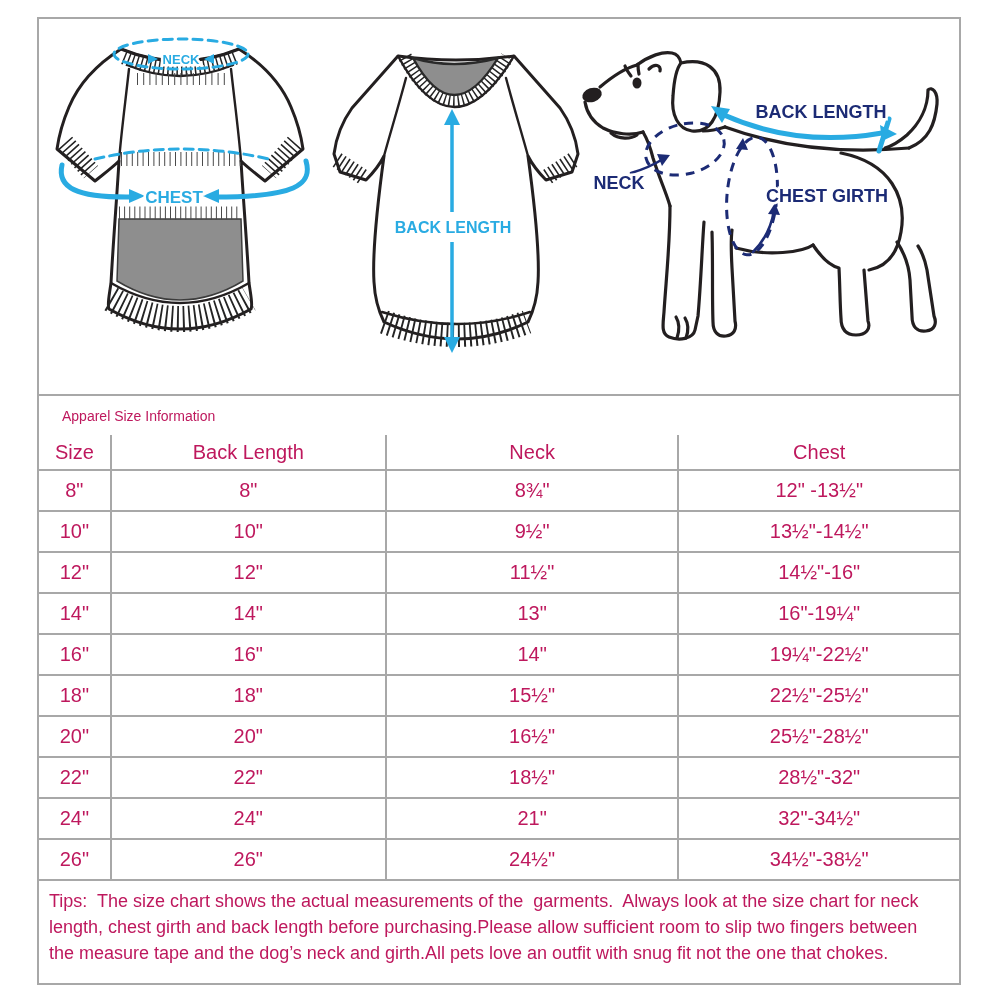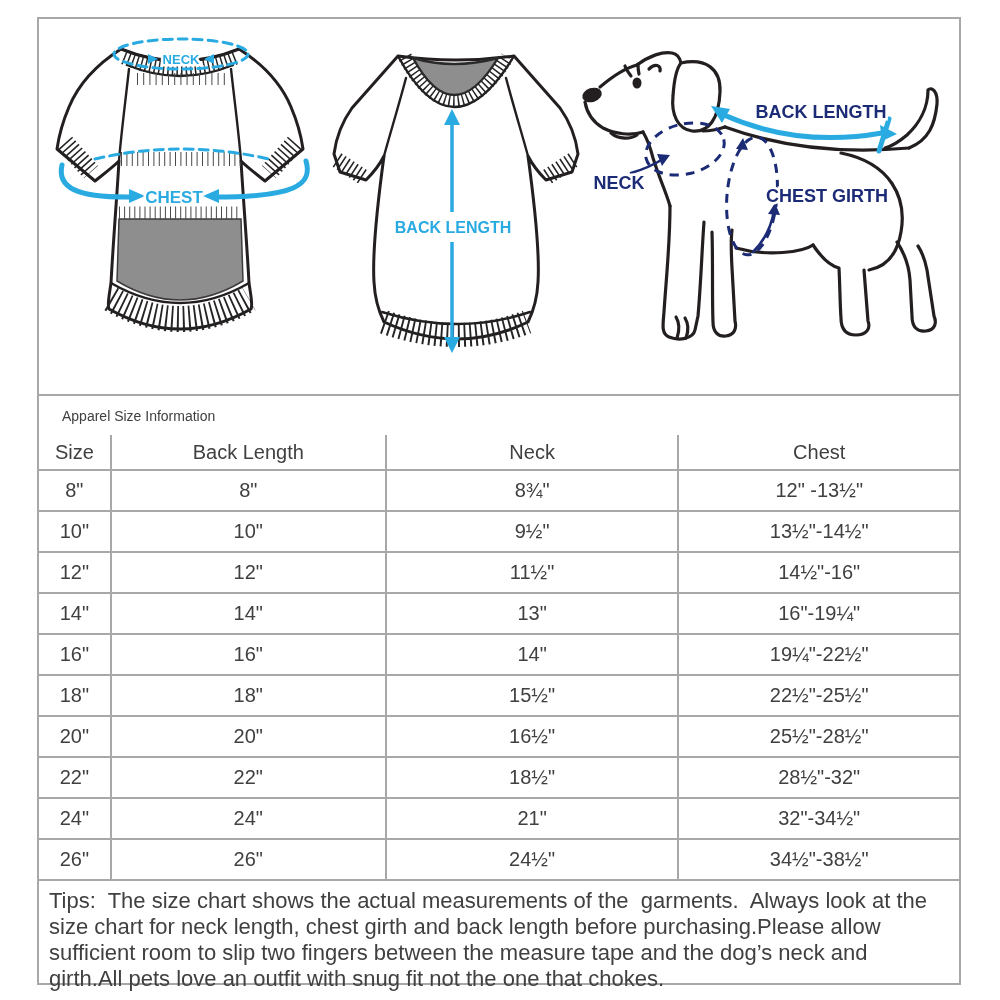--- a/index.html
+++ b/index.html
@@ -1,17 +1,17 @@
 <!DOCTYPE html>
 <html><head>
 <meta charset="utf-8">
 <style>
   html,body{margin:0;padding:0;background:#fff;}
   .canvas{position:relative;width:1000px;height:1000px;background:#fff;
-          font-family:"Liberation Sans", sans-serif;color:#404040;overflow:hidden;}
+          font-family:"Liberation Sans", sans-serif;color:#be185d;overflow:hidden;}
   .frame{position:absolute;left:37px;top:17px;width:924px;height:968px;
          border:2px solid #a8a8a8;box-sizing:border-box;background:#fff;}
   .illustrations{position:relative;width:100%;height:375px;}
   .illustrations svg{position:absolute;}
   .svg-a{left:16px;top:6px;}
   .svg-b{left:291px;top:11px;}
   .svg-c{left:534px;top:1px;}
 
   .title-row{height:39px;border-top:2px solid #a8a8a8;display:flex;align-items:center;
              padding-left:23px;font-size:14px;box-sizing:content-box;}
@@ -19,21 +19,21 @@
   table.size{width:100%;border-collapse:collapse;table-layout:fixed;font-size:20px;}
   table.size th,table.size td{border:2px solid #a8a8a8;text-align:center;
       font-weight:normal;padding:0;height:39px;white-space:nowrap;overflow:hidden;}
   table.size th{height:34px;}
   table.size th:first-child,table.size td:first-child{border-left:none;}
   table.size th:last-child,table.size td:last-child{border-right:none;}
   table.size thead th{border-top:none;}
   table.size tbody tr:last-child td{border-bottom:none;}
   col.c0{width:7.8%;} col.c1{width:29.9%;} col.c2{width:31.8%;} col.c3{width:30.5%;}
 
-  .tips{border-top:2px solid #a8a8a8;padding:7px 24px 0 10px;font-size:22px;
+  .tips{border-top:2px solid #a8a8a8;padding:7px 24px 0 10px;font-size:18px;
         line-height:26px;white-space:pre-wrap;}
 
   
   .ol{stroke:#231f20;stroke-width:3;fill:#fff;stroke-linejoin:round;}
   .ln{stroke:#231f20;stroke-width:2.4;fill:none;stroke-linecap:round;}
   .dl{stroke:#231f20;stroke-width:3.2;fill:none;stroke-linecap:round;stroke-linejoin:round;}
   .dlf{stroke:#231f20;stroke-width:3.2;fill:#fff;stroke-linejoin:round;}
   .hatch{stroke:#242424;fill:none;}
   .fur{stroke:#4a4a4a;fill:none;}
   .bdash{stroke:#29abe2;stroke-width:3;fill:none;stroke-dasharray:9 6;stroke-linecap:round;}

